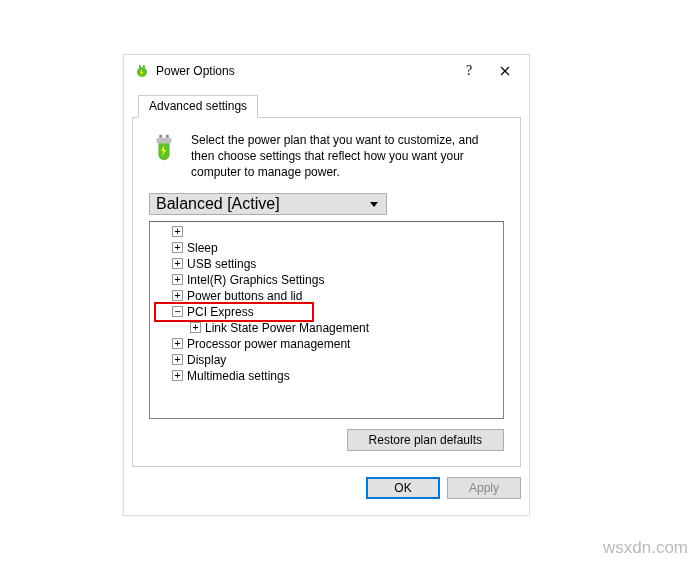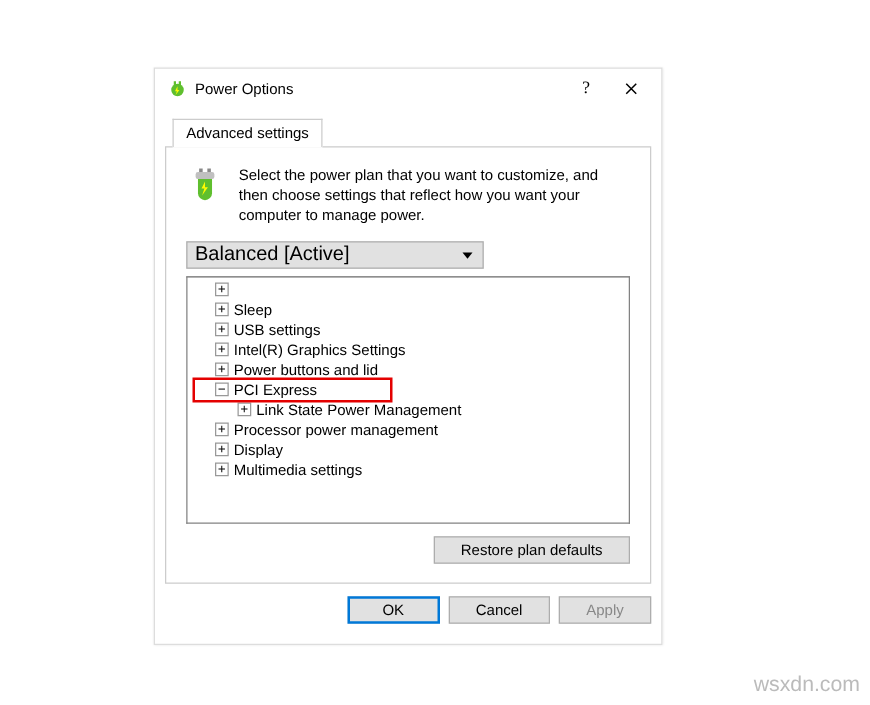--- a/index.html
+++ b/index.html
@@ -215,19 +215,18 @@
         <div class="highlight-box" style="left:4px; top:80px; width:160px; height:20px;"></div>
       </div>
 
       <div class="restore-row">
         <span class="btn" style="min-width:132px">Restore plan defaults</span>
       </div>
     </div>
 
     <div class="buttons-row">
       <span class="btn primary">OK</span>
-      <span class="btn">Cancel</span>
       <span class="btn disabled">Apply</span>
     </div>
   </div>
 </div>
 
 <div class="watermark">wsxdn.com</div>
 
 </body></html>

